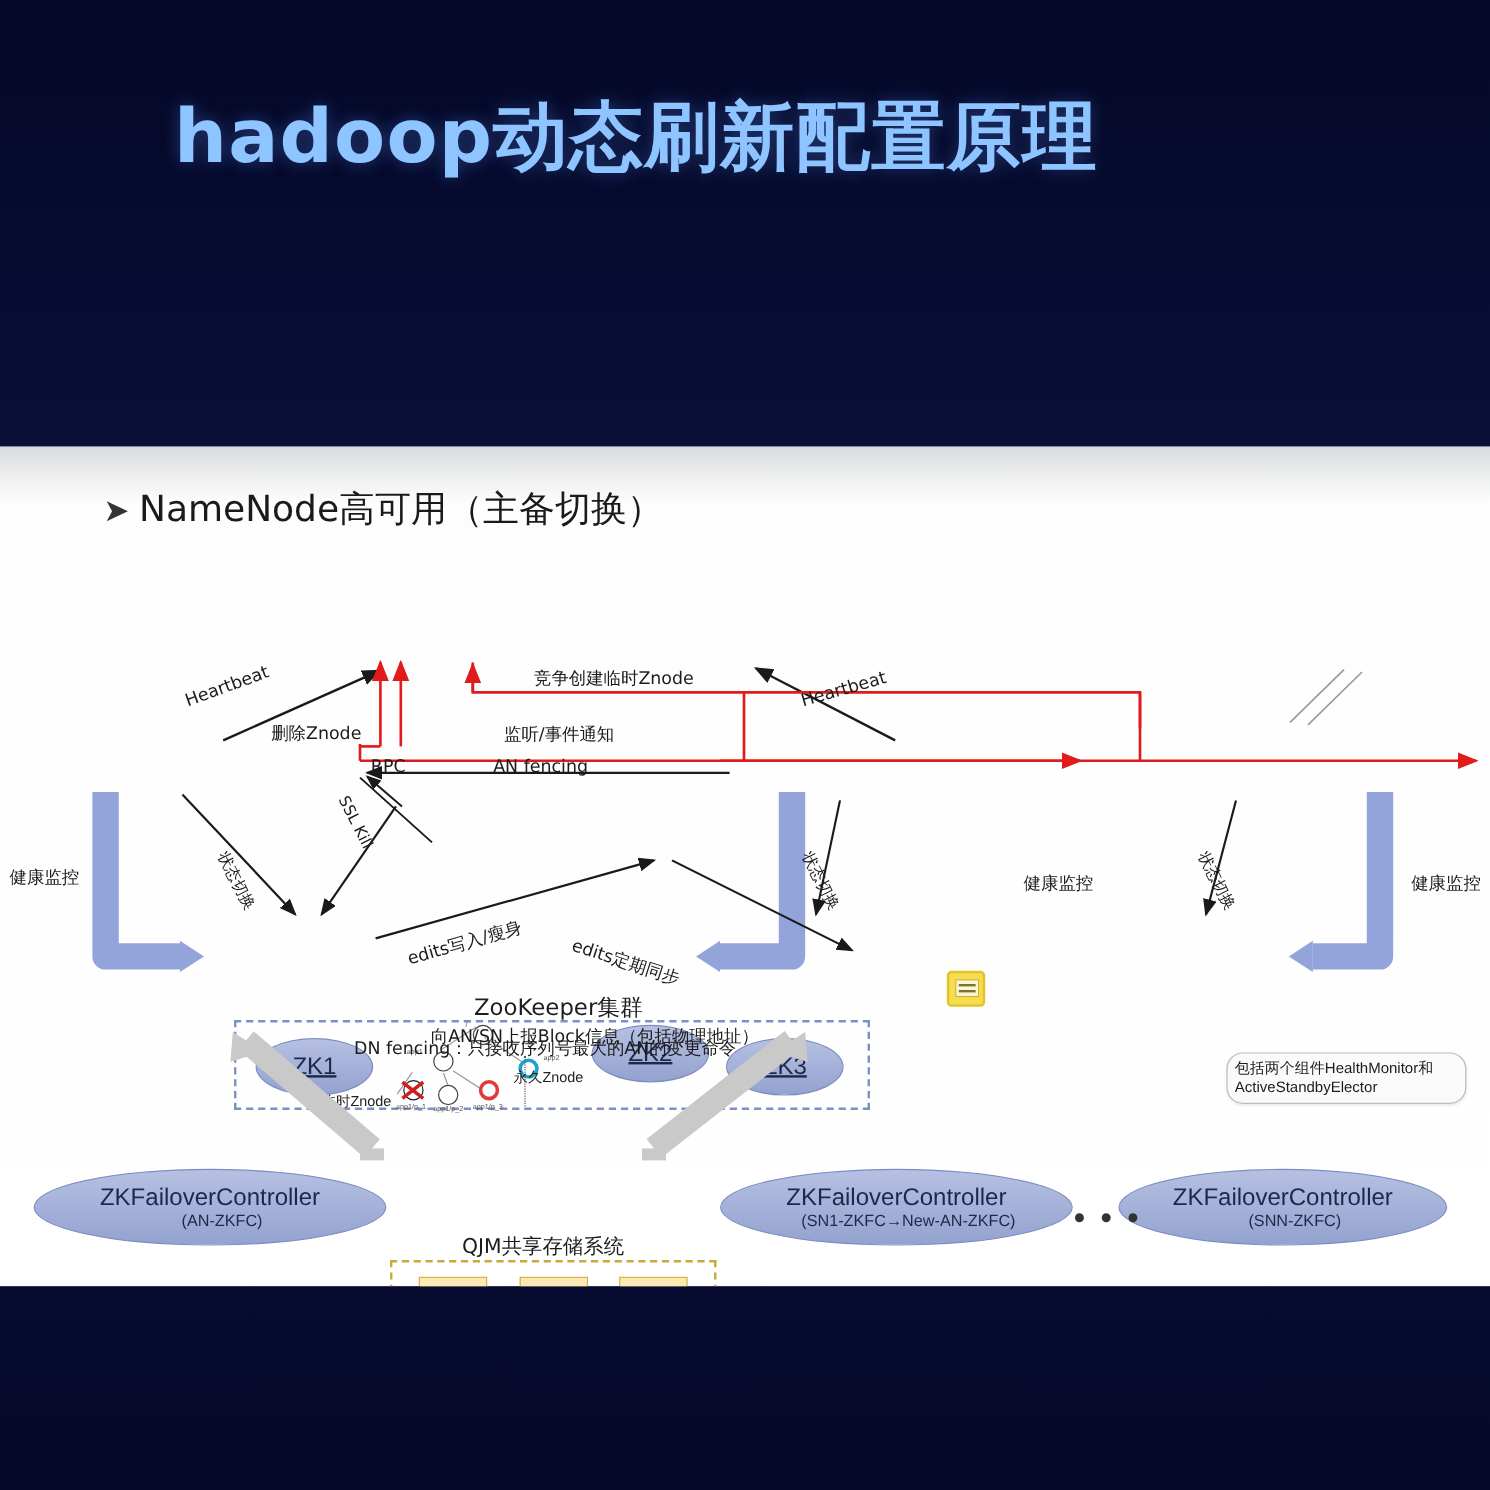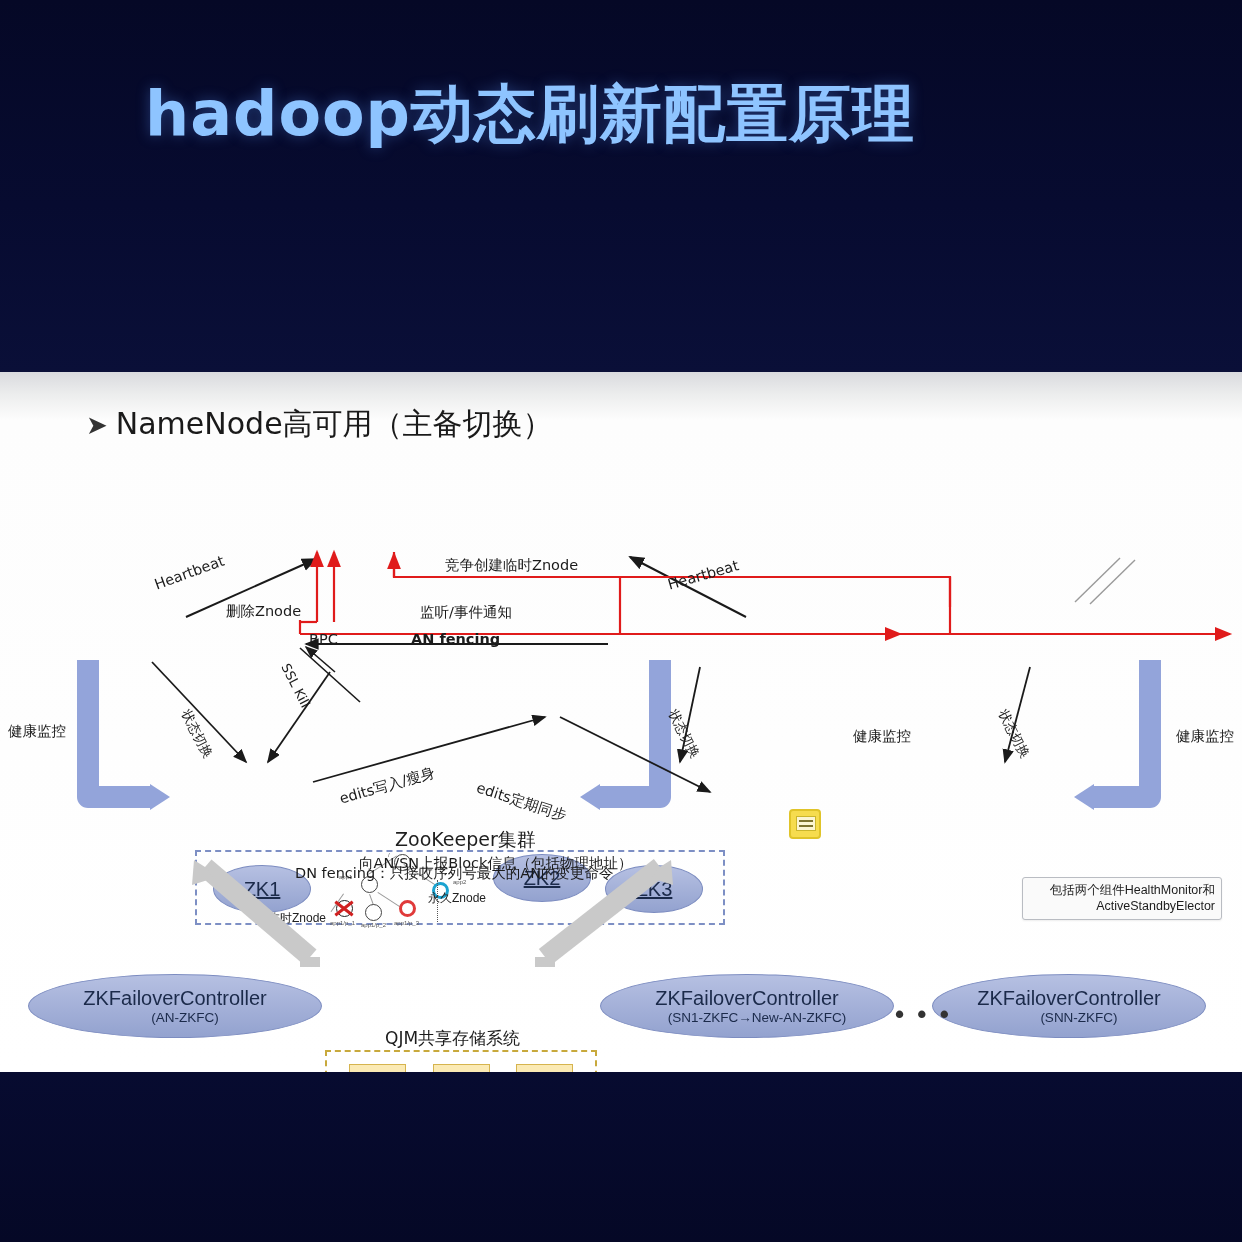--- a/index.html
+++ b/index.html
@@ -90,23 +90,23 @@
   }
   .xcross:before{transform:rotate(38deg);}
   .xcross:after{transform:rotate(-38deg);}
   .lbl-temp{position:absolute;left:268px;top:538px;font-size:12px;color:#222;white-space:nowrap;}
   .lbl-perm{position:absolute;left:428px;top:518px;font-size:12px;color:#222;white-space:nowrap;}
   .dotline{position:absolute;left:437px;top:508px;width:0;height:42px;border-left:1.6px dotted #555;}
 
   
   .callout{
     position:absolute;left:1022px;top:505px;width:200px;
-    border:1px solid #b9bcc2;background:#fafafa;border-radius:3px;
+    border:1px solid #b9bcc2;background:#fafafa;border-radius:14px;
     padding:5px 6px;box-sizing:border-box;font-size:12.5px;color:#1c1c1c;
-    text-align:right;line-height:1.25;box-shadow:0 1px 2px rgba(0,0,0,.07);
+    text-align:left;line-height:1.25;box-shadow:0 1px 2px rgba(0,0,0,.07);
   }
 
   
   .zkfc{
     width:292px;height:62px;font-size:20px;
   }
   .zkfc .sub{font-size:13.5px;margin-left:20px;}
   #zkfc1{left:28px;top:602px;}
   #zkfc2{left:600px;top:602px;}
   #zkfc3{left:932px;top:602px;width:272px;}
@@ -308,21 +308,21 @@
         <path d="M310,585 L310,595" stroke="#c9c9c9" stroke-width="20" fill="none"></path>
         <path d="M545,585 L545,595" stroke="#c9c9c9" stroke-width="20" fill="none"></path>
       </svg>
 
       <div class="dlbl rot-n28" style="left:155px;top:205px;">Heartbeat</div>
       <div class="dlbl rot-n18" style="left:668px;top:205px;">Heartbeat</div>
       <div class="dlbl" style="left:226px;top:230px;">删除Znode</div>
       <div class="dlbl" style="left:445px;top:184px;">竞争创建临时Znode</div>
       <div class="dlbl" style="left:420px;top:231px;">监听/事件通知</div>
       <div class="dlbl" style="left:309px;top:259px;">RPC</div>
-      <div class="dlbl" style="left:411px;top:259px;font-weight:bold;">AN fencing</div>
+      <div class="dlbl" style="left:411px;top:259px;">AN fencing</div>
       <div class="dlbl rot-p63" style="left:285px;top:285px;font-size:13px;">SSL Kill</div>
 
       <div class="dlbl" style="left:8px;top:350px;">健康监控</div>
       <div class="dlbl" style="left:853px;top:355px;">健康监控</div>
       <div class="dlbl" style="left:1176px;top:355px;">健康监控</div>
       <div class="dlbl rot-p63" style="left:185px;top:330px;font-size:13px;">状态切换</div>
       <div class="dlbl rot-p63" style="left:672px;top:330px;font-size:13px;">状态切换</div>
       <div class="dlbl rot-p63" style="left:1002px;top:330px;font-size:13px;">状态切换</div>
 
       <div class="dlbl rot-n18" style="left:340px;top:418px;">edits写入/瘦身</div>

